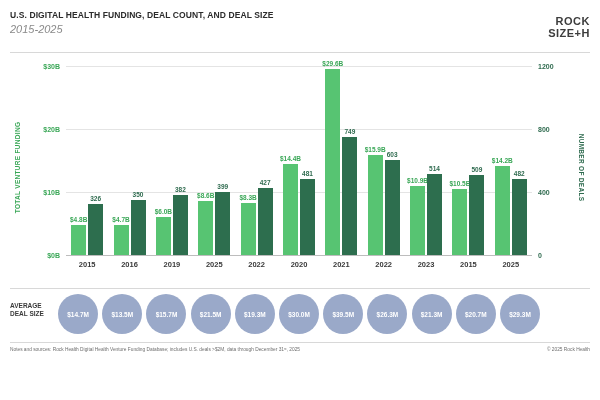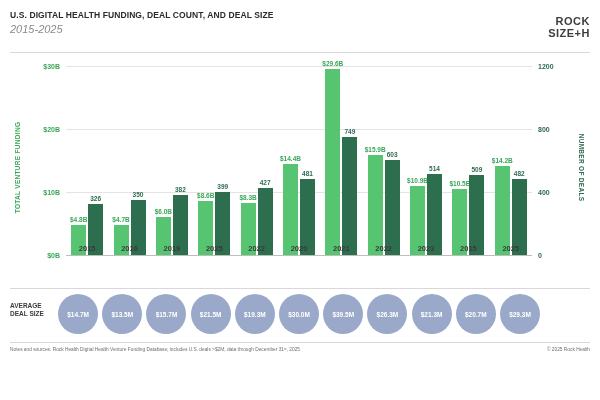--- a/index.html
+++ b/index.html
@@ -187,21 +187,21 @@
     font-weight: bold;
     white-space: nowrap;
   }
   .bar.funding .bar-label { color: #3aa757; }
   .bar.deals .bar-label { color: #2f6b4f; }
 
   .xlabels {
     position: absolute;
     left: 56px;
     right: 58px;
-    top: 182px;
+    top: 198px;
     display: flex;
     justify-content: space-between;
   }
   .xlabel {
     flex: 1 1 0;
     text-align: center;
     font-size: 7.5px;
     font-weight: bold;
     color: #3a3a3a;
   }

